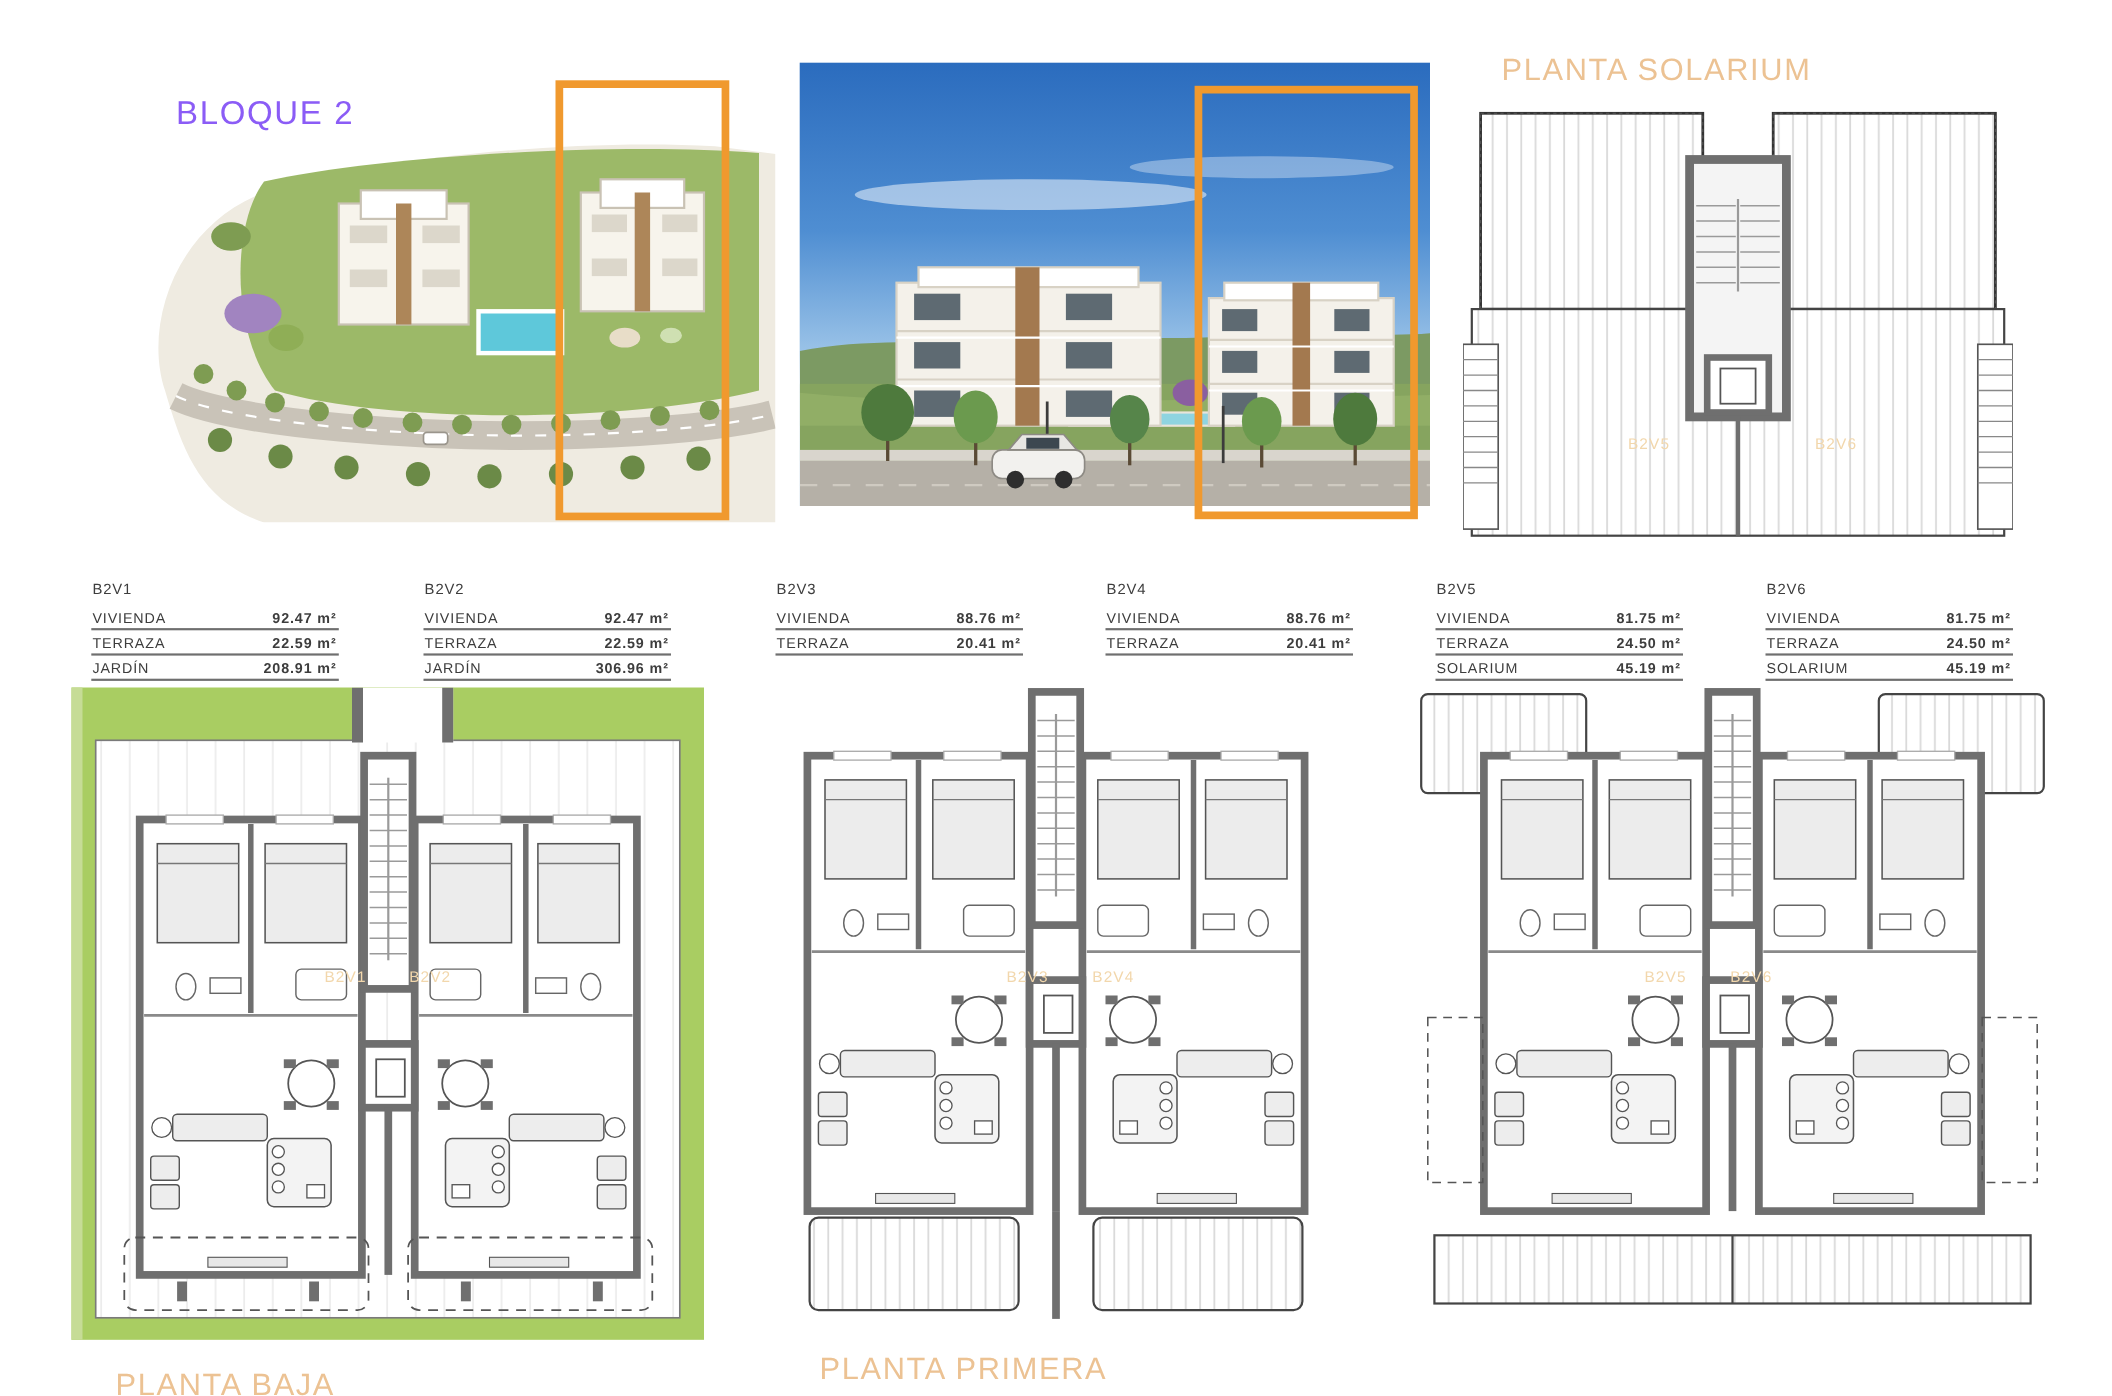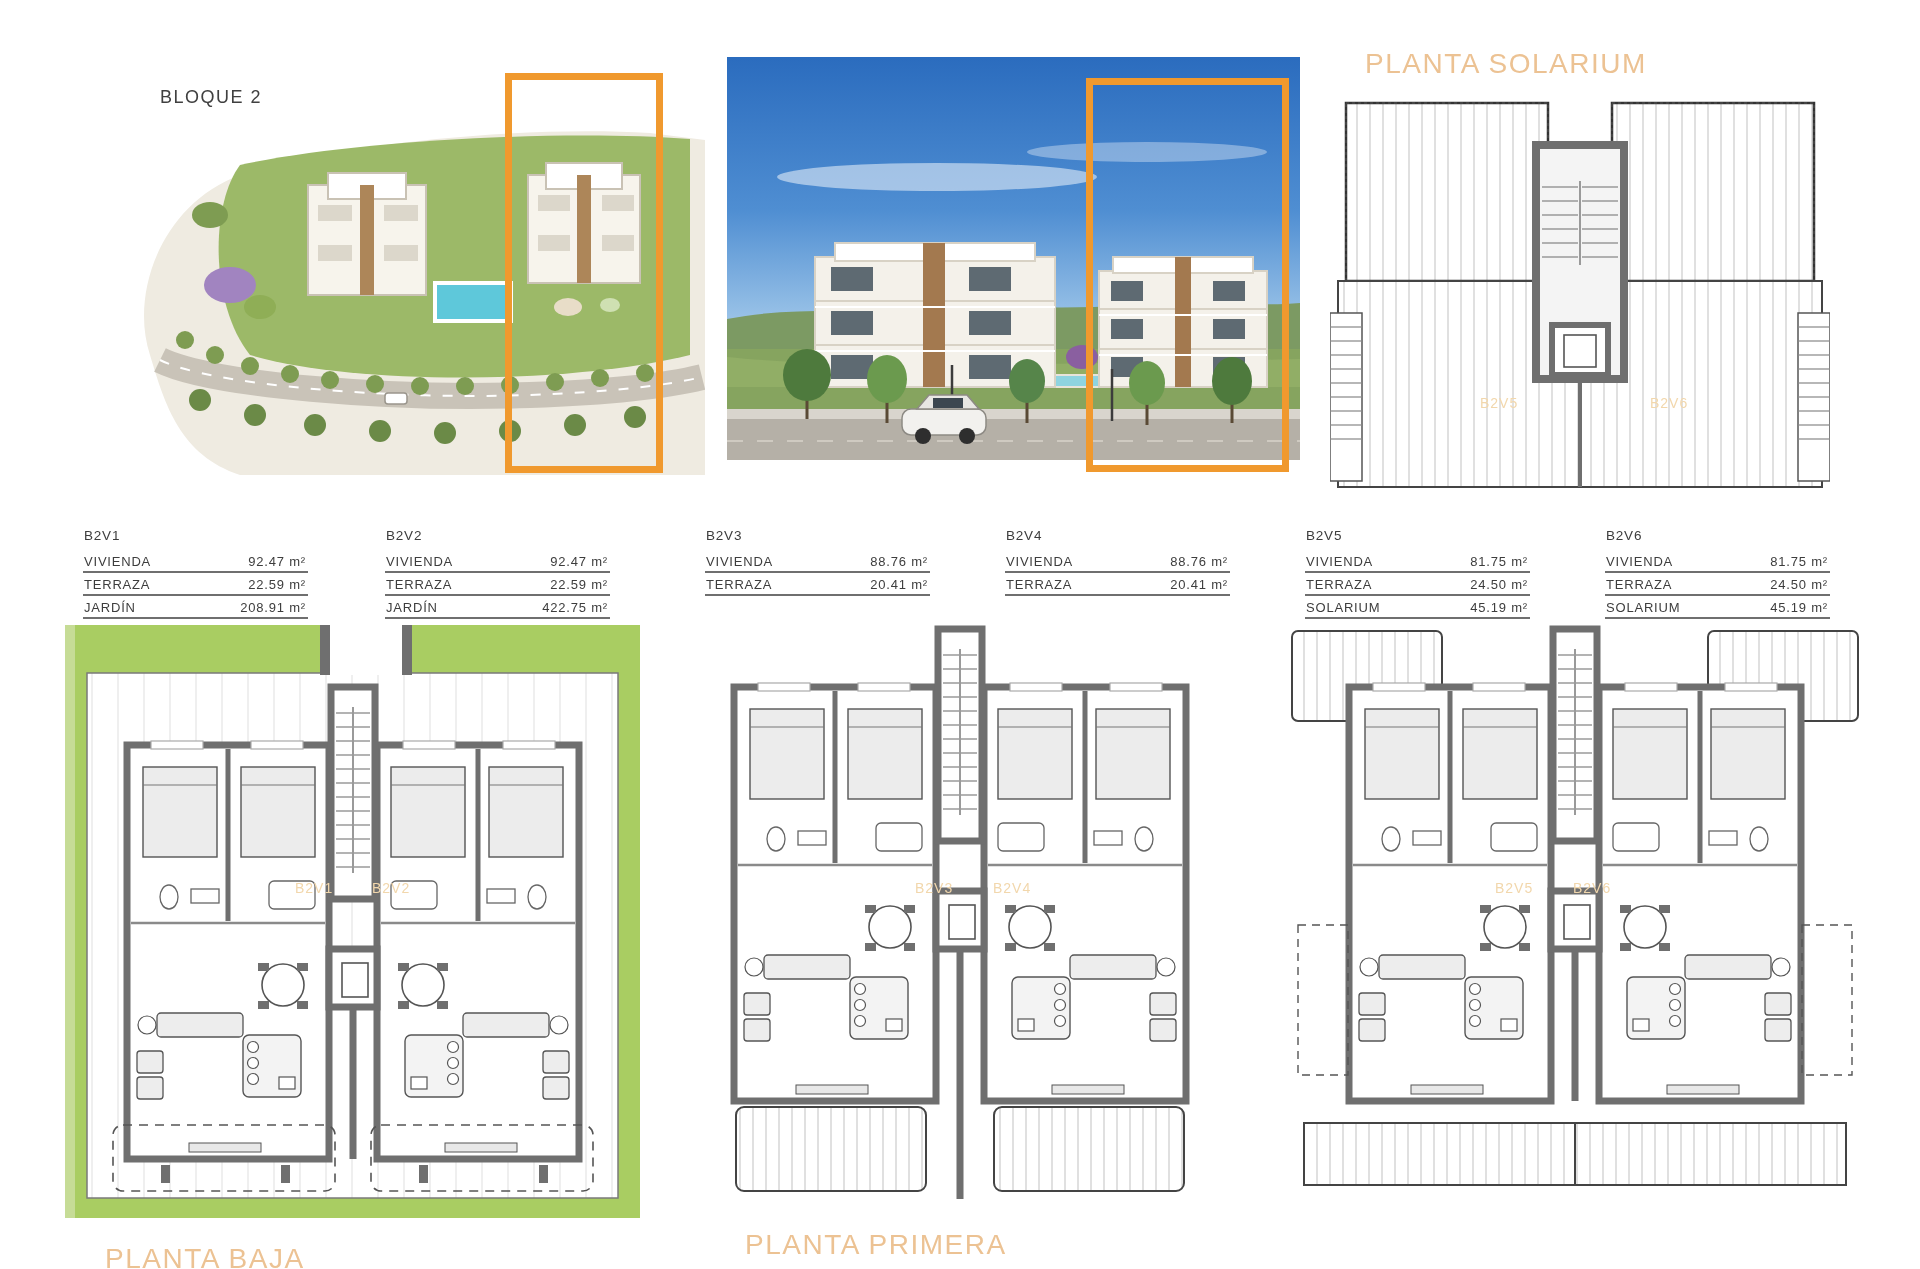--- a/index.html
+++ b/index.html
@@ -3,38 +3,38 @@
 <meta charset="utf-8">
 <style>
   html,body{margin:0;padding:0;}
   body{
     width:1920px;height:1269px;position:relative;background:#ffffff;
     font-family:"Liberation Sans", sans-serif;color:#3d3d3d;overflow:hidden;
   }
   .abs{position:absolute;}
   
   .big-title{
-    font-size:18px;letter-spacing:1.5px;color:#404040;font-weight:400;white-space:nowrap;text-align:center;
+    font-size:30px;letter-spacing:1.5px;color:#8b5cf6;font-weight:400;white-space:nowrap;text-align:center;
   }
   .plan-title{
     font-size:28px;letter-spacing:1.5px;color:#ecc293;font-weight:400;white-space:nowrap;
   }
   
   .hl-box{border:7px solid #f0992e;background:transparent;}
   
   .render-aerial{left:90px;top:55px;width:615px;height:420px;}
   
   .render-photo{left:727px;top:57px;width:573px;height:403px;overflow:hidden;
     background:linear-gradient(to bottom,#2b6cbe 0%,#4f8ed2 38%,#9cc4e8 66%,#d8e8f5 72%,#cfe0ee 73%);}
   
   .unit-table{top:528px;width:225px;font-size:13px;letter-spacing:.8px;color:#3d3d3d;}
   .ut-header{padding:0 0 7px 1px;font-size:13.5px;}
   .ut-row{display:flex;justify-content:space-between;align-items:flex-end;
     border-bottom:2px solid #6f6f6f;padding:4px 2px 2px 1px;gap:36px;}
-  .ut-val{text-align:right;}
+  .ut-val{text-align:right;font-weight:bold;}
   
   .plan-green{left:65px;top:625px;width:575px;height:593px;background:#a9cd62;}
   .plan-green .lighter{position:absolute;left:0;top:0;width:10px;height:100%;background:#c6dc96;}
   .plan-label{font-size:14px;letter-spacing:1px;color:#f2d7ac;font-weight:400;}
 </style>
 </head>
 <body>
 
 <svg width="0" height="0" style="position:absolute" aria-hidden="true">
   <defs>
@@ -402,21 +402,21 @@
   <div class="ut-row">
       <span>VIVIENDA</span>
       <span class="ut-val">92.47 m²</span>
     </div>
   <div class="ut-row">
       <span>TERRAZA</span>
       <span class="ut-val">22.59 m²</span>
     </div>
   <div class="ut-row">
       <span>JARDÍN</span>
-      <span class="ut-val">422.75 m²</span>
+      <span class="ut-val">306.96 m²</span>
     </div>
 </div>
 <div class="abs unit-table" style="left:705px;">
   <div class="ut-header">B2V3</div>
   <div class="ut-row">
       <span>VIVIENDA</span>
       <span class="ut-val">88.76 m²</span>
     </div>
   <div class="ut-row">
       <span>TERRAZA</span>

